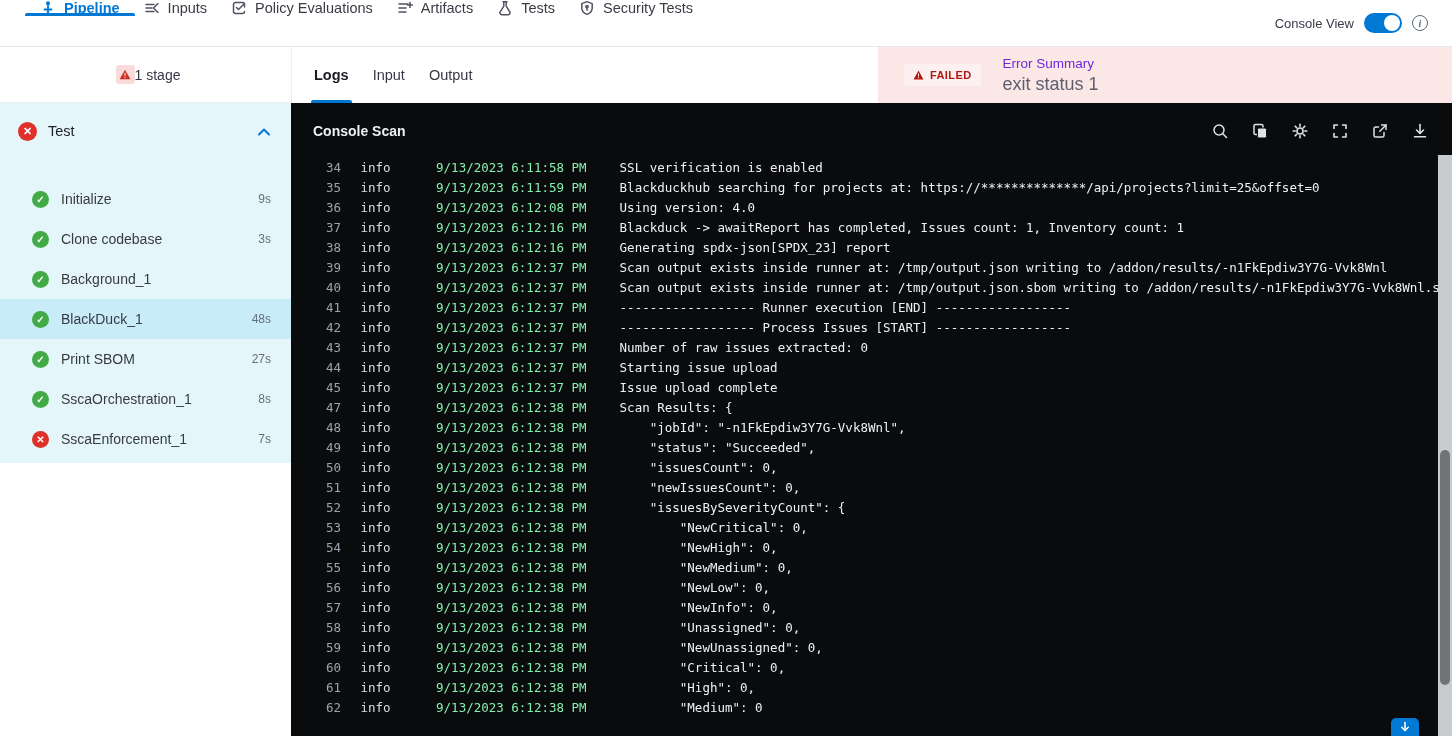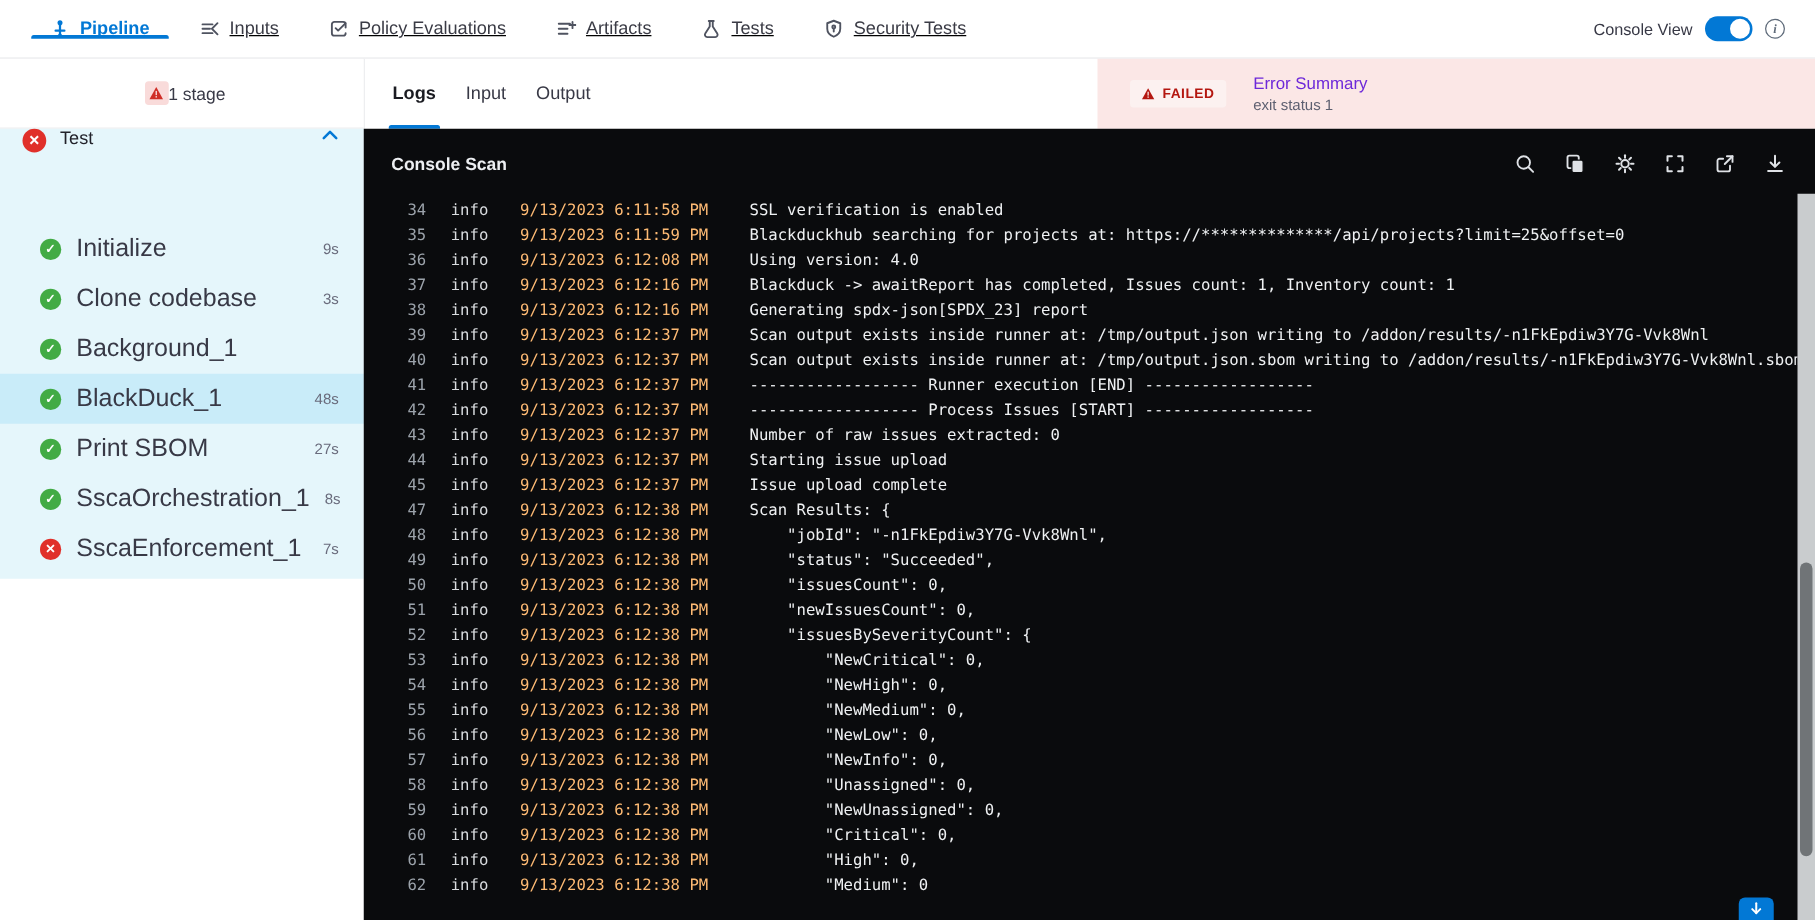--- a/index.html
+++ b/index.html
@@ -3,21 +3,21 @@
 <meta charset="utf-8">
 <style>
   * { box-sizing: border-box; }
   html,body { margin:0; padding:0; background:#fff; }
   body { font-family:"Liberation Sans", sans-serif; }
   #app { position:relative; width:1452px; height:736px; background:#fff; overflow:hidden; }
 
   
   .topnav { position:absolute; top:0; left:0; width:1452px; height:47px; background:#fff;
             border-bottom:1px solid #E6E7EA; display:flex; align-items:center; padding:0 24px; }
-  .nav-tabs { display:flex; gap:36px; margin-left:14px; height:100%; align-items:center;text-decoration:underline; }
+  .nav-tabs { display:flex; gap:20px; margin-left:14px; height:100%; align-items:flex-start; }
   .nav-tab { display:flex; align-items:center; gap:8px; font-size:14.5px; color:#3A3B45;
              position:relative; cursor:pointer; padding:0 2px; }
   .nav-tab[data-active="true"] { color:#0278D5; font-weight:bold; }
   .nav-tab[data-active="true"]::after { content:""; position:absolute; bottom:0; left:-13px; right:-13px;
              height:3px; background:#0278D5; border-radius:2px 2px 0 0; }
   .nav-tab svg { display:block; }
   .nav-right { margin-left:auto; display:flex; align-items:center; gap:10px; }
   .console-view-label { font-size:13px; color:#383946; }
   .toggle { width:38px; height:20px; border-radius:10px; background:#0278D5; position:relative; cursor:pointer; }
   .toggle::after { content:""; position:absolute; right:2px; top:2px; width:16px; height:16px;
@@ -27,27 +27,27 @@
              font-family:"Liberation Serif", serif; font-style:italic; font-weight:bold; cursor:pointer; }
 
   
   .sidebar { position:absolute; top:47px; left:0; width:291px; bottom:0; background:#fff; }
   .sidebar-top { height:56px; border-bottom:1px solid #EDEEF0; display:flex; align-items:center;
              justify-content:center; padding:0 14px 0 19px; }
   .warn-chip { width:19px; height:19px; background:#F9DBDA; border-radius:3px;
              display:flex; align-items:center; justify-content:center; }
   .stage-count { font-size:14px; color:#383946; }
   .stage-panel { position:absolute; top:56px; left:0; width:291px; height:360px; background:#E5F6FB; }
-  .stage-header { height:56px; display:flex; gap:11px; padding:0 20px 0 18px; cursor:pointer; }
+  .stage-header { height:56px; display:flex; align-items:center; gap:11px; padding:0 20px 0 18px; cursor:pointer; }
   .stage-name { font-size:14.5px; color:#22222A; }
   .stage-header .chev { margin-left:auto; cursor:pointer; }
   .steps { padding-top:20px; }
   .step-row { height:40px; display:flex; align-items:center; gap:12px; padding:0 20px 0 32px; cursor:pointer; }
   .step-row[data-selected="true"] { background:#C9ECF9; }
-  .step-name { font-size:20px; color:#383946; }
+  .step-name { font-size:14px; color:#383946; }
   .step-duration { margin-left:auto; font-size:12px; color:#696B7C; }
   .status-dot { width:17px; height:17px; min-width:17px; border-radius:50%; color:#fff; font-size:10px;
              display:flex; align-items:center; justify-content:center; font-weight:bold; }
   .status-dot[data-status="success"] { background:#42AB45; }
   .status-dot[data-status="failed"]  { background:#E0302A; }
   .status-dot[data-status="success"]::before { content:"\2713"; }
   .status-dot[data-status="failed"]::before  { content:"\2715"; }
   .status-dot.lg { width:19px; height:19px; min-width:19px; font-size:11px; }
 
   
@@ -59,36 +59,36 @@
   .mtab[data-active="true"] { font-weight:bold; color:#1B1C22; }
   .mtab[data-active="true"]::after { content:""; position:absolute; bottom:0; left:-3px; right:-3px;
              height:3px; background:#0278D5; border-radius:2px 2px 0 0; }
 
   .error-banner { position:absolute; right:0; top:0; height:56px; width:574px; background:#FBE7E6;
              display:flex; align-items:center; padding-left:26px; gap:22px; }
   .failed-badge { background:#FCF1F0; border-radius:3px; padding:5px 9px; display:flex; align-items:center;
              gap:6px; color:#B41710; font-size:11px; font-weight:bold; letter-spacing:.4px; }
   .err-texts { display:flex; flex-direction:column; gap:3px; }
   .err-title { color:#6d28d9; font-size:13.5px; }
-  .err-msg { color:#5D5F70; font-size:12px; }
+  .err-msg { color:#5D5F70; font-size:18px; }
 
   
   .console { position:absolute; left:0; right:0; top:56px; bottom:0; background:#0A0B0D; overflow:hidden; }
   .console-header { height:55px; display:flex; align-items:center; padding:0 23px 0 22px; }
   .console-title { font-size:14px; font-weight:bold; color:#EDEFF2; }
   .console-icons { margin-left:auto; display:flex; gap:22px; align-items:center; }
   .cicon { width:18px; height:18px; cursor:pointer; display:block; }
 
   .log-viewport { position:absolute; top:55px; left:0; right:14px; bottom:0; overflow:hidden;
              font-family:"DejaVu Sans Mono", monospace; font-size:12.5px; }
   .log-inner { position:absolute; top:0; left:30px; white-space:nowrap; }
   .log-row { height:20px; line-height:20px; white-space:nowrap; }
   .ln  { display:inline-block; width:20px; text-align:right; color:#9CA3AB; }
   .lvl { display:inline-block; margin-left:12px; width:40px; color:#DADDE0; }
-  .ts  { display:inline-block; margin-left:8px; width:168px; color:#fdba74; }
+  .ts  { display:inline-block; margin-left:28px; width:168px; color:#86efac; }
   .msg { white-space:pre; color:#EFF1F3; margin-left:8px; }
 
   .sb-track { position:absolute; right:0; top:52px; bottom:0; width:14px; background:#C9CCCE; cursor:pointer; }
   .sb-thumb { position:absolute; left:2px; right:2px; top:295px; height:235px; background:#707477;
              border-radius:6px; cursor:grab; }
   .scroll-btn { position:absolute; right:33px; bottom:-7px; width:28px; height:25px; background:#0278D5;
              border-radius:5px; display:flex; align-items:flex-start; justify-content:center;
              padding-top:3px; cursor:pointer; }
 </style>
 </head>

